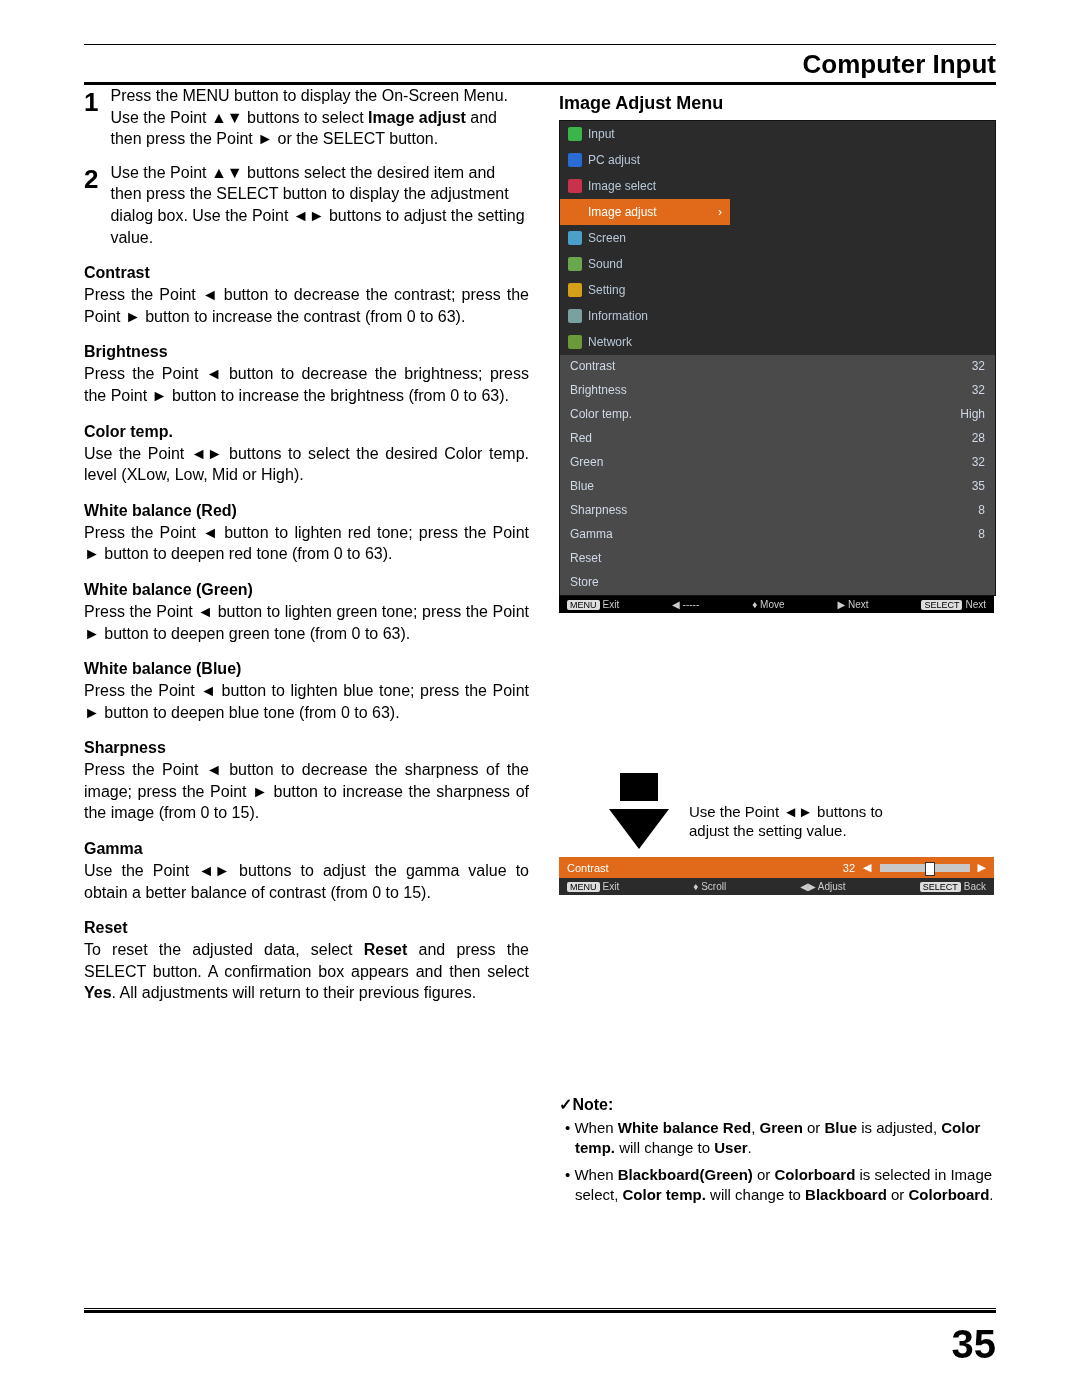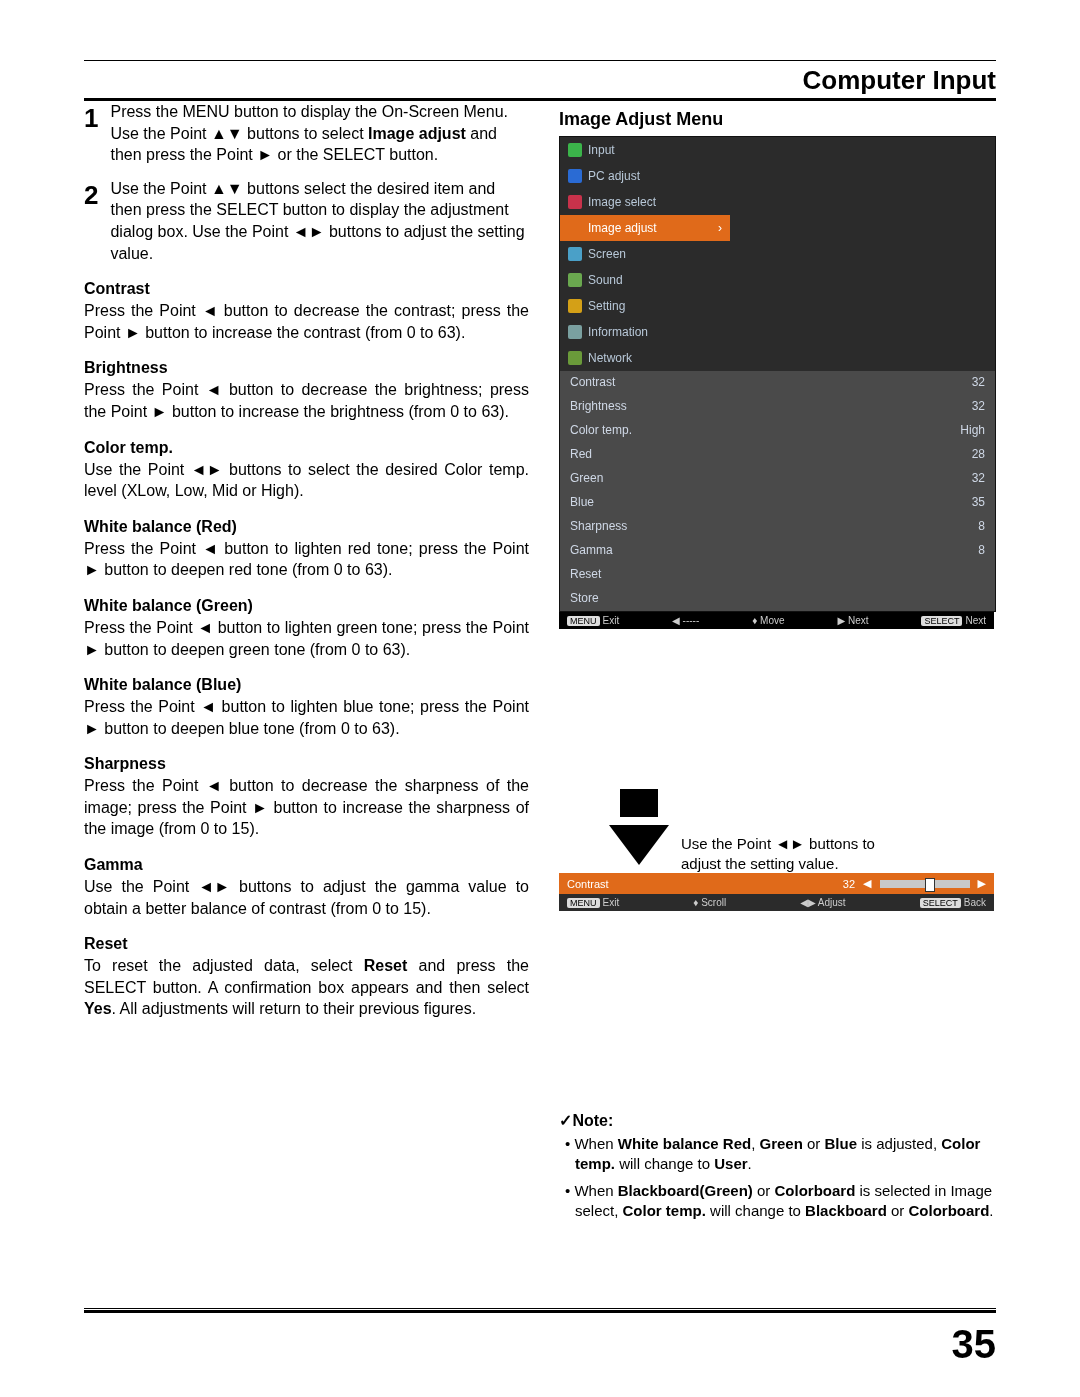--- a/index.html
+++ b/index.html
@@ -7,21 +7,21 @@
     padding: 0;
     font-family: Arial, Helvetica, sans-serif;
     background: #fff;
     width: 1080px;
   }
   .page {
     width: 1080px;
     height: 1397px;
     position: relative;
     box-sizing: border-box;
-    padding: 60px 84px 60px 84px;
+    padding: 44px 84px 60px 84px;
   }
   .rule-top { border-top: 1px solid #000; margin-top: 0; }
   .rule-thick { border-top: 3px solid #000; margin-top: 2px; }
   .rule-bottom-outer { position:absolute; left:84px; right:84px; bottom: 88px; border-top:1px solid #000;}
   .rule-bottom-inner { position:absolute; left:84px; right:84px; bottom: 84px; border-top:3px solid #000;}
   .header-title {
     font-size: 26px;
     font-weight: bold;
     text-align: right;
     margin: 4px 0 0 0;
@@ -241,21 +241,21 @@
         <span><span class="kbd">MENU</span><span>Exit</span></span>
         <span>◀ <span>-----</span></span>
         <span>♦ <span>Move</span></span>
         <span>▶ <span>Next</span></span>
         <span><span class="kbd">SELECT</span><span>Next</span></span>
       </div>
 
 
       <div style="height:160px;"></div>
 
-      <div style="display:flex; align-items:flex-end; gap:12px;">
+      <div style="display:flex; align-items:center; gap:20px;">
         <div>
           <div class="arrow-stem"></div>
           <div class="arrow-down"></div>
         </div>
         <div class="annot" style="margin-top:12px; width:200px;">Use the Point ◄► buttons to adjust the setting value.</div>
       </div>
 
       <div class="slider-bar">
         <span>Contrast</span>
         <span style="display:flex; align-items:center; gap:8px;">

